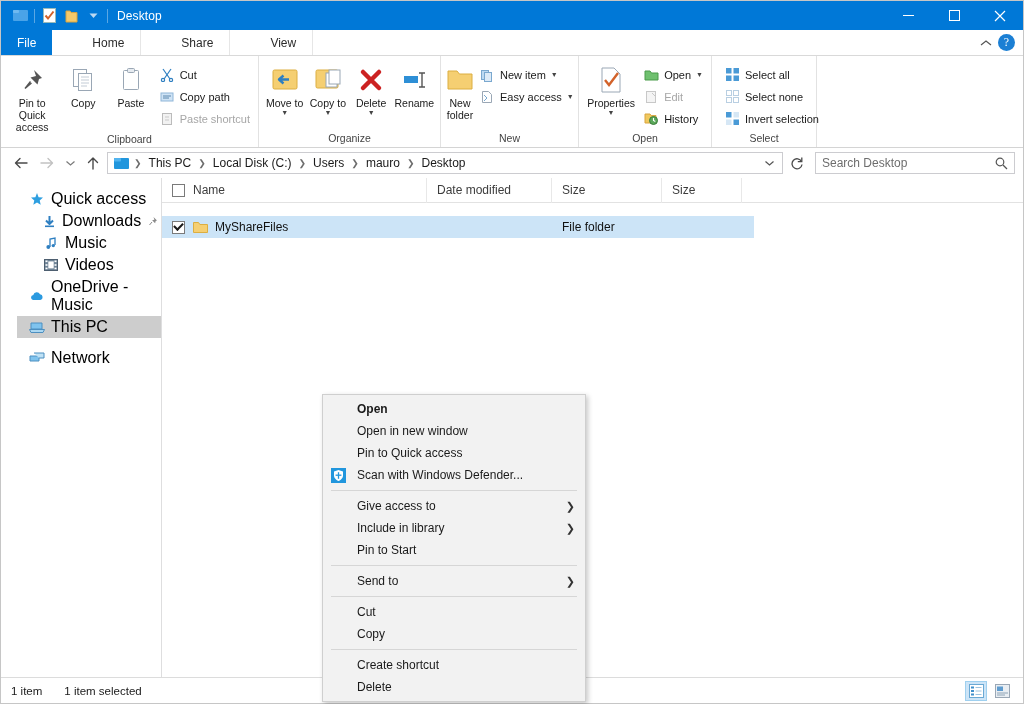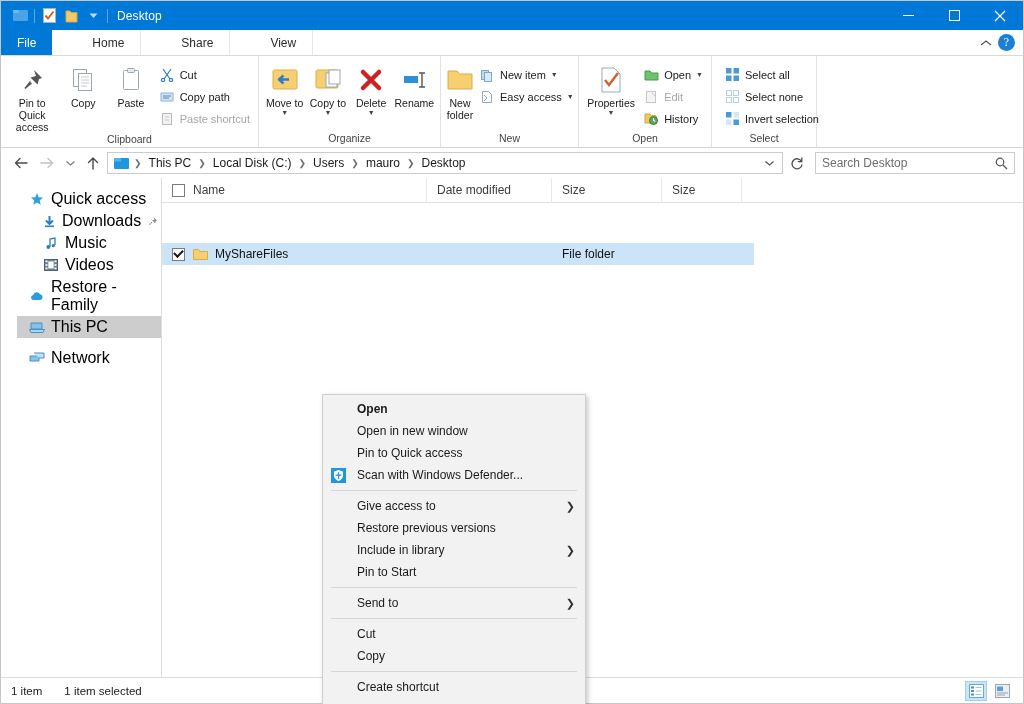--- a/index.html
+++ b/index.html
@@ -643,21 +643,21 @@
         </span>
         <span>Videos</span>
       </div>
       <div class="navgap"></div>
       <div class="navitem">
         <span class="gl">
           <svg width="16" height="12" viewBox="0 0 16 12">
               <path d="M4 10 a2.6 2.6 0 0 1 .3-5.1 A3.6 3.6 0 0 1 11 4.3 a2.9 2.9 0 0 1 .4 5.7 Z" fill="#2b9ae0"></path>
             </svg>
         </span>
-        <span>Restore - Family</span>
+        <span>OneDrive - Music</span>
       </div>
       <div class="navgap"></div>
       <div class="navitem selected">
         <span class="gl">
           <svg width="16" height="13" viewBox="0 0 16 13">
               <path d="M2 2 h11 v6 h-11 z" fill="#7fc3ee" stroke="#4d8fc0"></path>
               <path d="M0.5 8.5 h15 l-1.5 3 h-12 z" fill="#aad7f2" stroke="#4d8fc0"></path>
             </svg>
         </span>
         <span>This PC</span>
@@ -686,21 +686,21 @@
         <div class="col c-type">
           <span>Size</span>
         </div>
         <div class="col c-size">
           <span>Size</span>
         </div>
         <div class="col c-rest"></div>
       </div>
 
       <div style="padding-top:13px;">
-        <div class="filerow" style="width:592px;margin-top:27px;">
+        <div class="filerow" style="width:592px;">
           <span class="fr-name">
             <span class="chk checked"></span>
             <span style="display:inline-flex;margin-right:7px;">
               <svg width="15" height="13" viewBox="0 0 15 13">
                   <path d="M0.5 1.5 h5 l1.4 2 H14.5 V11.5 H0.5 Z" fill="#f5cf72" stroke="#dcae41"></path>
                 </svg>
             </span>
             <span>MyShareFiles</span>
           </span>
           <span class="fr-date"></span>
@@ -732,24 +732,20 @@
               <path d="M4.6 7.2 h5.8" stroke="#2196dd" stroke-width="1.3"></path>
             </svg>
         </span>
         <span class="lbl">Scan with Windows Defender...</span>
       </div>
       <div class="ctxsep"></div>
       <div class="ctxitem">
         <span class="gl"></span>
         <span class="lbl">Give access to</span>
         <span class="arrow">❯</span>
-      </div>
-      <div class="ctxitem">
-        <span class="gl"></span>
-        <span class="lbl">Restore previous versions</span>
       </div>
       <div class="ctxitem">
         <span class="gl"></span>
         <span class="lbl">Include in library</span>
         <span class="arrow">❯</span>
       </div>
       <div class="ctxitem">
         <span class="gl"></span>
         <span class="lbl">Pin to Start</span>
       </div>

